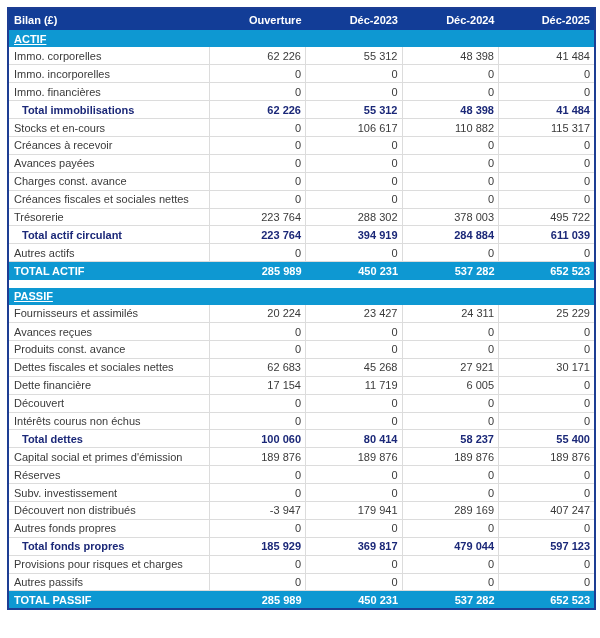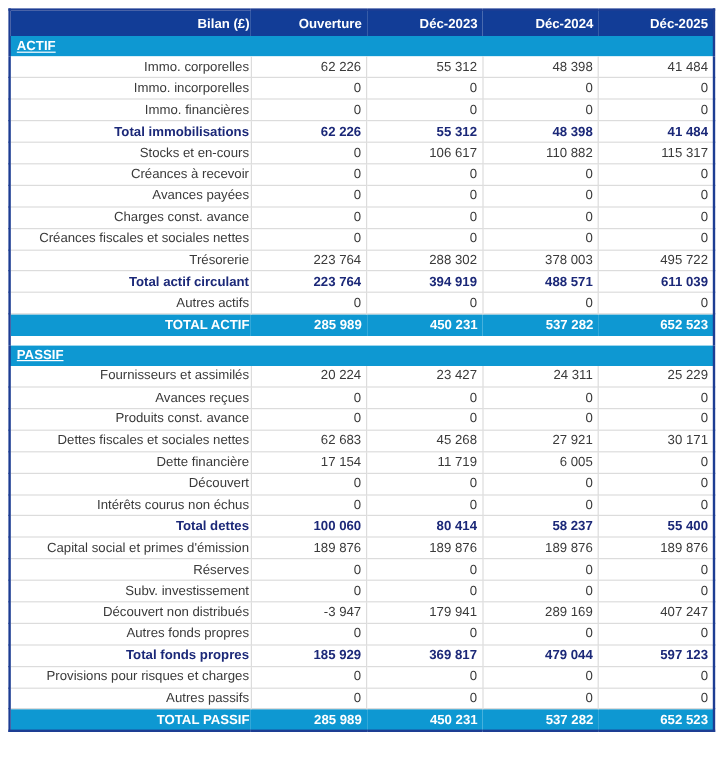--- a/index.html
+++ b/index.html
@@ -10,21 +10,21 @@
     table-layout:fixed;
     width:587px;
     border:2px solid #1d3d93;
     font-family:"Liberation Sans",sans-serif;
     font-size:11px;
   }
   col.c-label{width:201px;}
   col.c-num{width:96.5px;}
   tr.head{background:#123d97;color:#ffffff;height:22px;}
   tr.head th{font-weight:bold;font-size:11px;}
-  th.lbl,td.lbl{text-align:right;padding-left:5px;overflow:hidden;white-space:nowrap;}
+  th.lbl,td.lbl{text-align:left;padding-left:5px;overflow:hidden;white-space:nowrap;}
   th.num,td.num{text-align:right;padding-right:4px;white-space:nowrap;}
   tr.band{background:#0e98d2;height:17px;}
   tr.band td{color:#ffffff;font-weight:bold;padding-left:5px;text-decoration:underline;}
   tr.data{height:17.9px;color:#3a3a3a;background:#ffffff;}
   tr.data td{border-bottom:1px solid #dcdcdc;border-right:1px solid #dcdcdc;}
   tr.data td:last-child{border-right:none;margin-left:34px;}
   tr.subtotal td{color:#1b2878;font-weight:bold;padding-left:13px;}
   tr.total{background:#0e98d2;height:18px;}
   tr.total td{color:#ffffff;font-weight:bold;}
   tr.spacer{height:8px;background:#ffffff;}
@@ -122,21 +122,21 @@
     <td class="lbl">Trésorerie</td>
     <td class="num">223 764</td>
     <td class="num">288 302</td>
     <td class="num">378 003</td>
     <td class="num">495 722</td>
   </tr>
         <tr class="data subtotal">
     <td class="lbl">Total actif circulant</td>
     <td class="num">223 764</td>
     <td class="num">394 919</td>
-    <td class="num">488 571</td>
+    <td class="num">284 884</td>
     <td class="num">611 039</td>
   </tr>
         <tr class="data">
     <td class="lbl">Autres actifs</td>
     <td class="num">0</td>
     <td class="num">0</td>
     <td class="num">0</td>
     <td class="num">0</td>
   </tr>
         <tr class="total">

